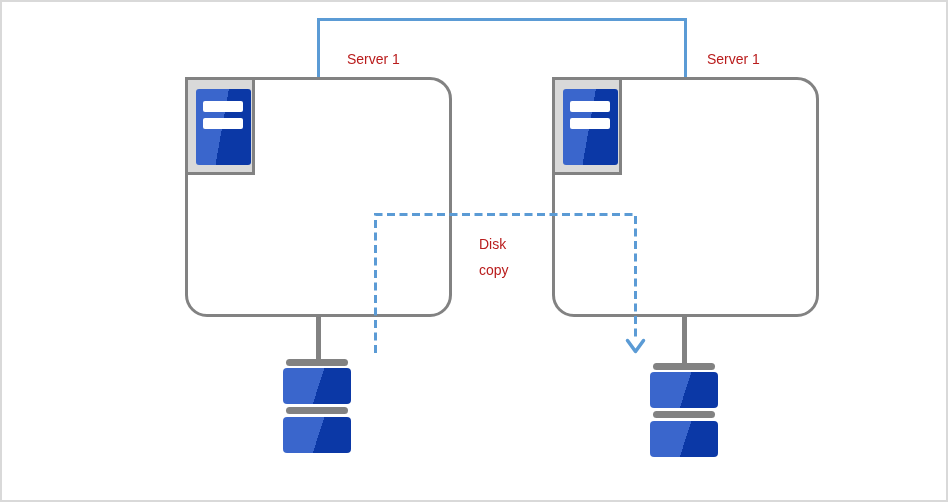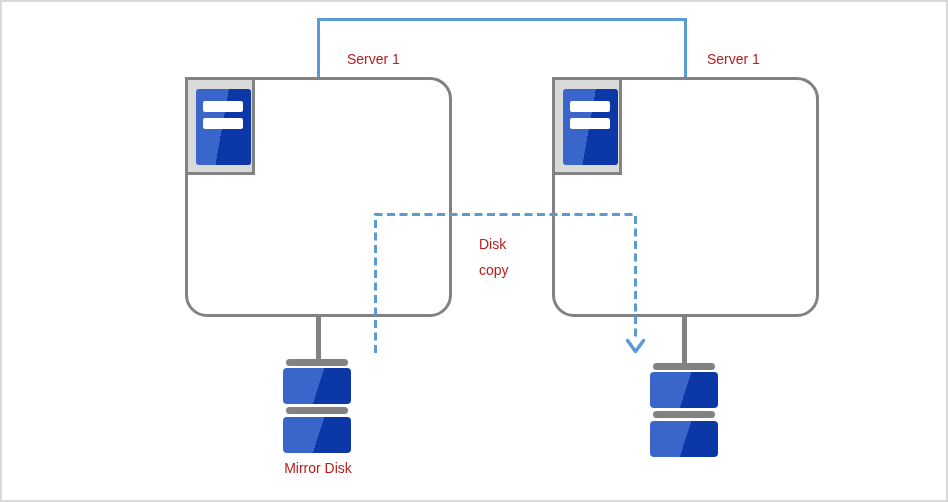--- a/index.html
+++ b/index.html
@@ -168,15 +168,14 @@
 
   <svg class="layer" viewBox="0 0 948 502" xmlns="http://www.w3.org/2000/svg">
     <path d="M 373.5 351 L 373.5 212.5 L 633.5 212.5 L 633.5 336" fill="none" stroke="#5b9bd5" stroke-width="3" stroke-dasharray="8 4.5"></path>
     <path d="M 625.5 338.5 L 633.5 349.5 L 641.5 338.5" fill="none" stroke="#5b9bd5" stroke-width="3.5" stroke-linecap="round" stroke-linejoin="round"></path>
   </svg>
 
   <div class="diagram-label label-server1">Server 1</div>
   <div class="diagram-label label-server2">Server 1</div>
   <div class="diagram-label label-full-copy">Disk
 copy</div>
-  <div class="diagram-label label-mirror-disk">Mirror Disk</div>
 
 </div>
 
 </body></html>

